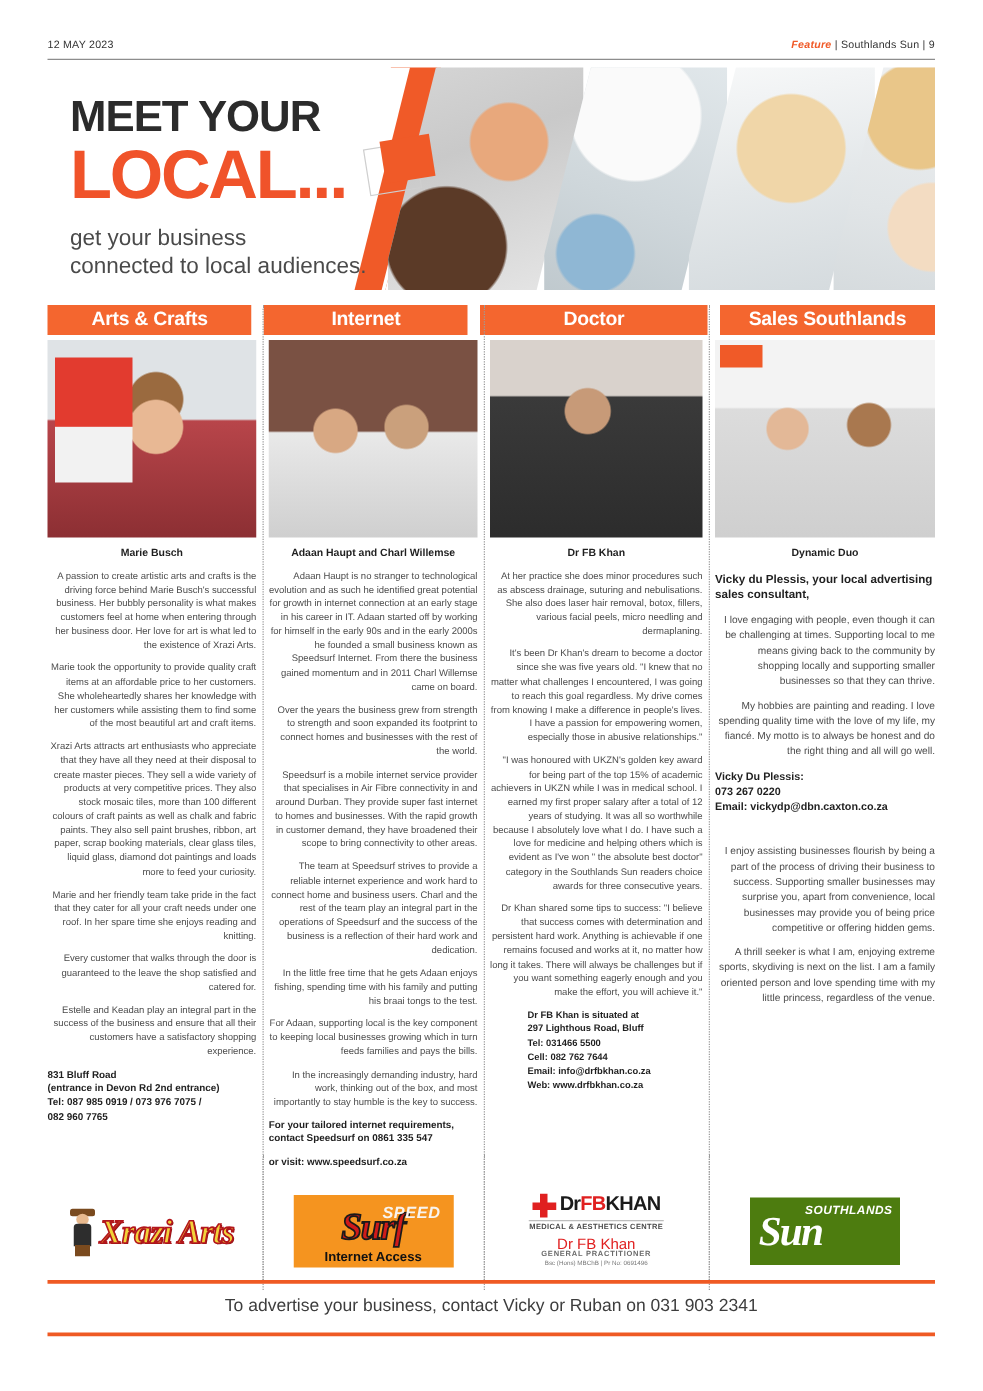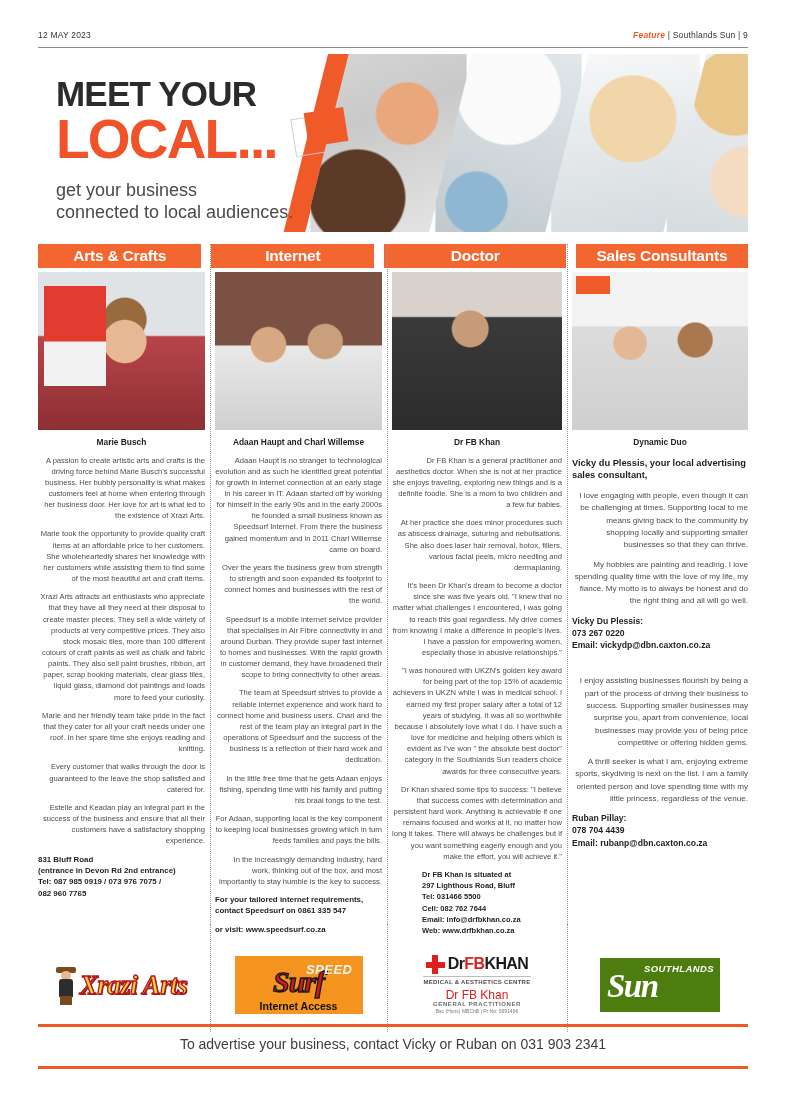--- a/index.html
+++ b/index.html
@@ -247,21 +247,21 @@
     <div style="width:10px"></div>
     <div class="cat-cell" style="width:167px">
         <div class="cat-chip">Internet</div>
       </div>
     <div style="width:10px"></div>
     <div class="cat-cell" style="width:186px">
         <div class="cat-chip">Doctor</div>
       </div>
     <div style="width:10px"></div>
     <div class="cat-cell" style="width:176px">
-        <div class="cat-chip">Sales Consultants</div>
+        <div class="cat-chip">Sales Southlands</div>
       </div>
   </div>
 
   <div class="cols">
 
     <div class="col" style="width:167px">
       <div class="photo ph-marie"></div>
       <div class="cap">Marie Busch</div>
       <p class="body">A passion to create artistic arts and crafts is the driving force behind Marie Busch's successful business. Her bubbly personality is what makes customers feel at home when entering through her business door. Her love for art is what led to the existence of Xrazi Arts.</p>
       <p class="body">Marie took the opportunity to provide quality craft items at an affordable price to her customers. She wholeheartedly shares her knowledge with her customers while assisting them to find some of the most beautiful art and craft items.</p>
@@ -289,21 +289,20 @@
       <p class="body">In the increasingly demanding industry, hard work, thinking out of the box, and most importantly to stay humble is the key to success.</p>
       <p class="bold">For your tailored internet requirements, contact Speedsurf on 0861 335 547</p>
       <p class="bold">or visit: www.speedsurf.co.za</p>
     </div>
 
     <div class="divider"></div>
 
     <div class="col" style="width:170px">
       <div class="photo ph-doctor"></div>
       <div class="cap">Dr FB Khan</div>
-      <p class="body">Dr FB Khan is a general practitioner and aesthetics doctor. When she is not at her practice she enjoys traveling, exploring new things and is a definite foodie. She is a mom to two children and a few fur babies.</p>
       <p class="body">At her practice she does minor procedures such as abscess drainage, suturing and nebulisations. She also does laser hair removal, botox, fillers, various facial peels, micro needling and dermaplaning.</p>
       <p class="body">It's been Dr Khan's dream to become a doctor since she was five years old. "I knew that no matter what challenges I encountered, I was going to reach this goal regardless. My drive comes from knowing I make a difference in people's lives. I have a passion for empowering women, especially those in abusive relationships."</p>
       <p class="body">"I was honoured with UKZN's golden key award for being part of the top 15% of academic achievers in UKZN while I was in medical school. I earned my first proper salary after a total of 12 years of studying. It was all so worthwhile because I absolutely love what I do. I have such a love for medicine and helping others which is evident as I've won " the absolute best doctor" category in the Southlands Sun readers choice awards for three consecutive years.</p>
       <p class="body">Dr Khan shared some tips to success: "I believe that success comes with determination and persistent hard work. Anything is achievable if one remains focused and works at it, no matter how long it takes. There will always be challenges but if you want something eagerly enough and you make the effort, you will achieve it."</p>
       <p class="doc-contact" style="white-space:pre-line">Dr FB Khan is situated at
 297 Lighthous Road, Bluff
 Tel: 031466 5500
 Cell: 082 762 7644
 Email: info@drfbkhan.co.za
 Web: www.drfbkhan.co.za</p>
@@ -316,23 +315,20 @@
       <div class="cap">Dynamic Duo</div>
       <div class="lede">Vicky du Plessis,  your local advertising sales consultant,</div>
       <p class="body">I love engaging with people, even though it can be challenging at times. Supporting local to me means giving back to the community by shopping locally and supporting smaller businesses so that they can thrive.</p>
       <p class="body">My hobbies are painting and reading. I love spending quality time with the love of my life, my fiancé.  My motto is to always be honest and do the right thing and all will go well.</p>
       <div class="contact" style="white-space:pre-line">Vicky Du Plessis:
 073 267 0220
 Email: vickydp@dbn.caxton.co.za</div>
       <div class="gap"></div>
       <p class="body">I enjoy assisting businesses flourish by being a part of  the process of driving their business to success. Supporting smaller businesses may surprise you, apart from convenience, local businesses may provide you of being price competitive or offering hidden gems.</p>
       <p class="body">A thrill seeker is what I am, enjoying extreme sports, skydiving is next on the list. I am a family oriented person and love spending time with my little princess, regardless of the venue.</p>
-      <div class="contact" style="white-space:pre-line">Ruban Pillay:
-078 704 4439
-Email: rubanp@dbn.caxton.co.za</div>
     </div>
   </div>
 
   <div class="logos">
     <div class="logo-cell" style="width:167px">
       <div class="logo-xrazi">
         <div class="man">
           <div class="hat"></div>
             <div class="head"></div>
             <div class="body"></div>

